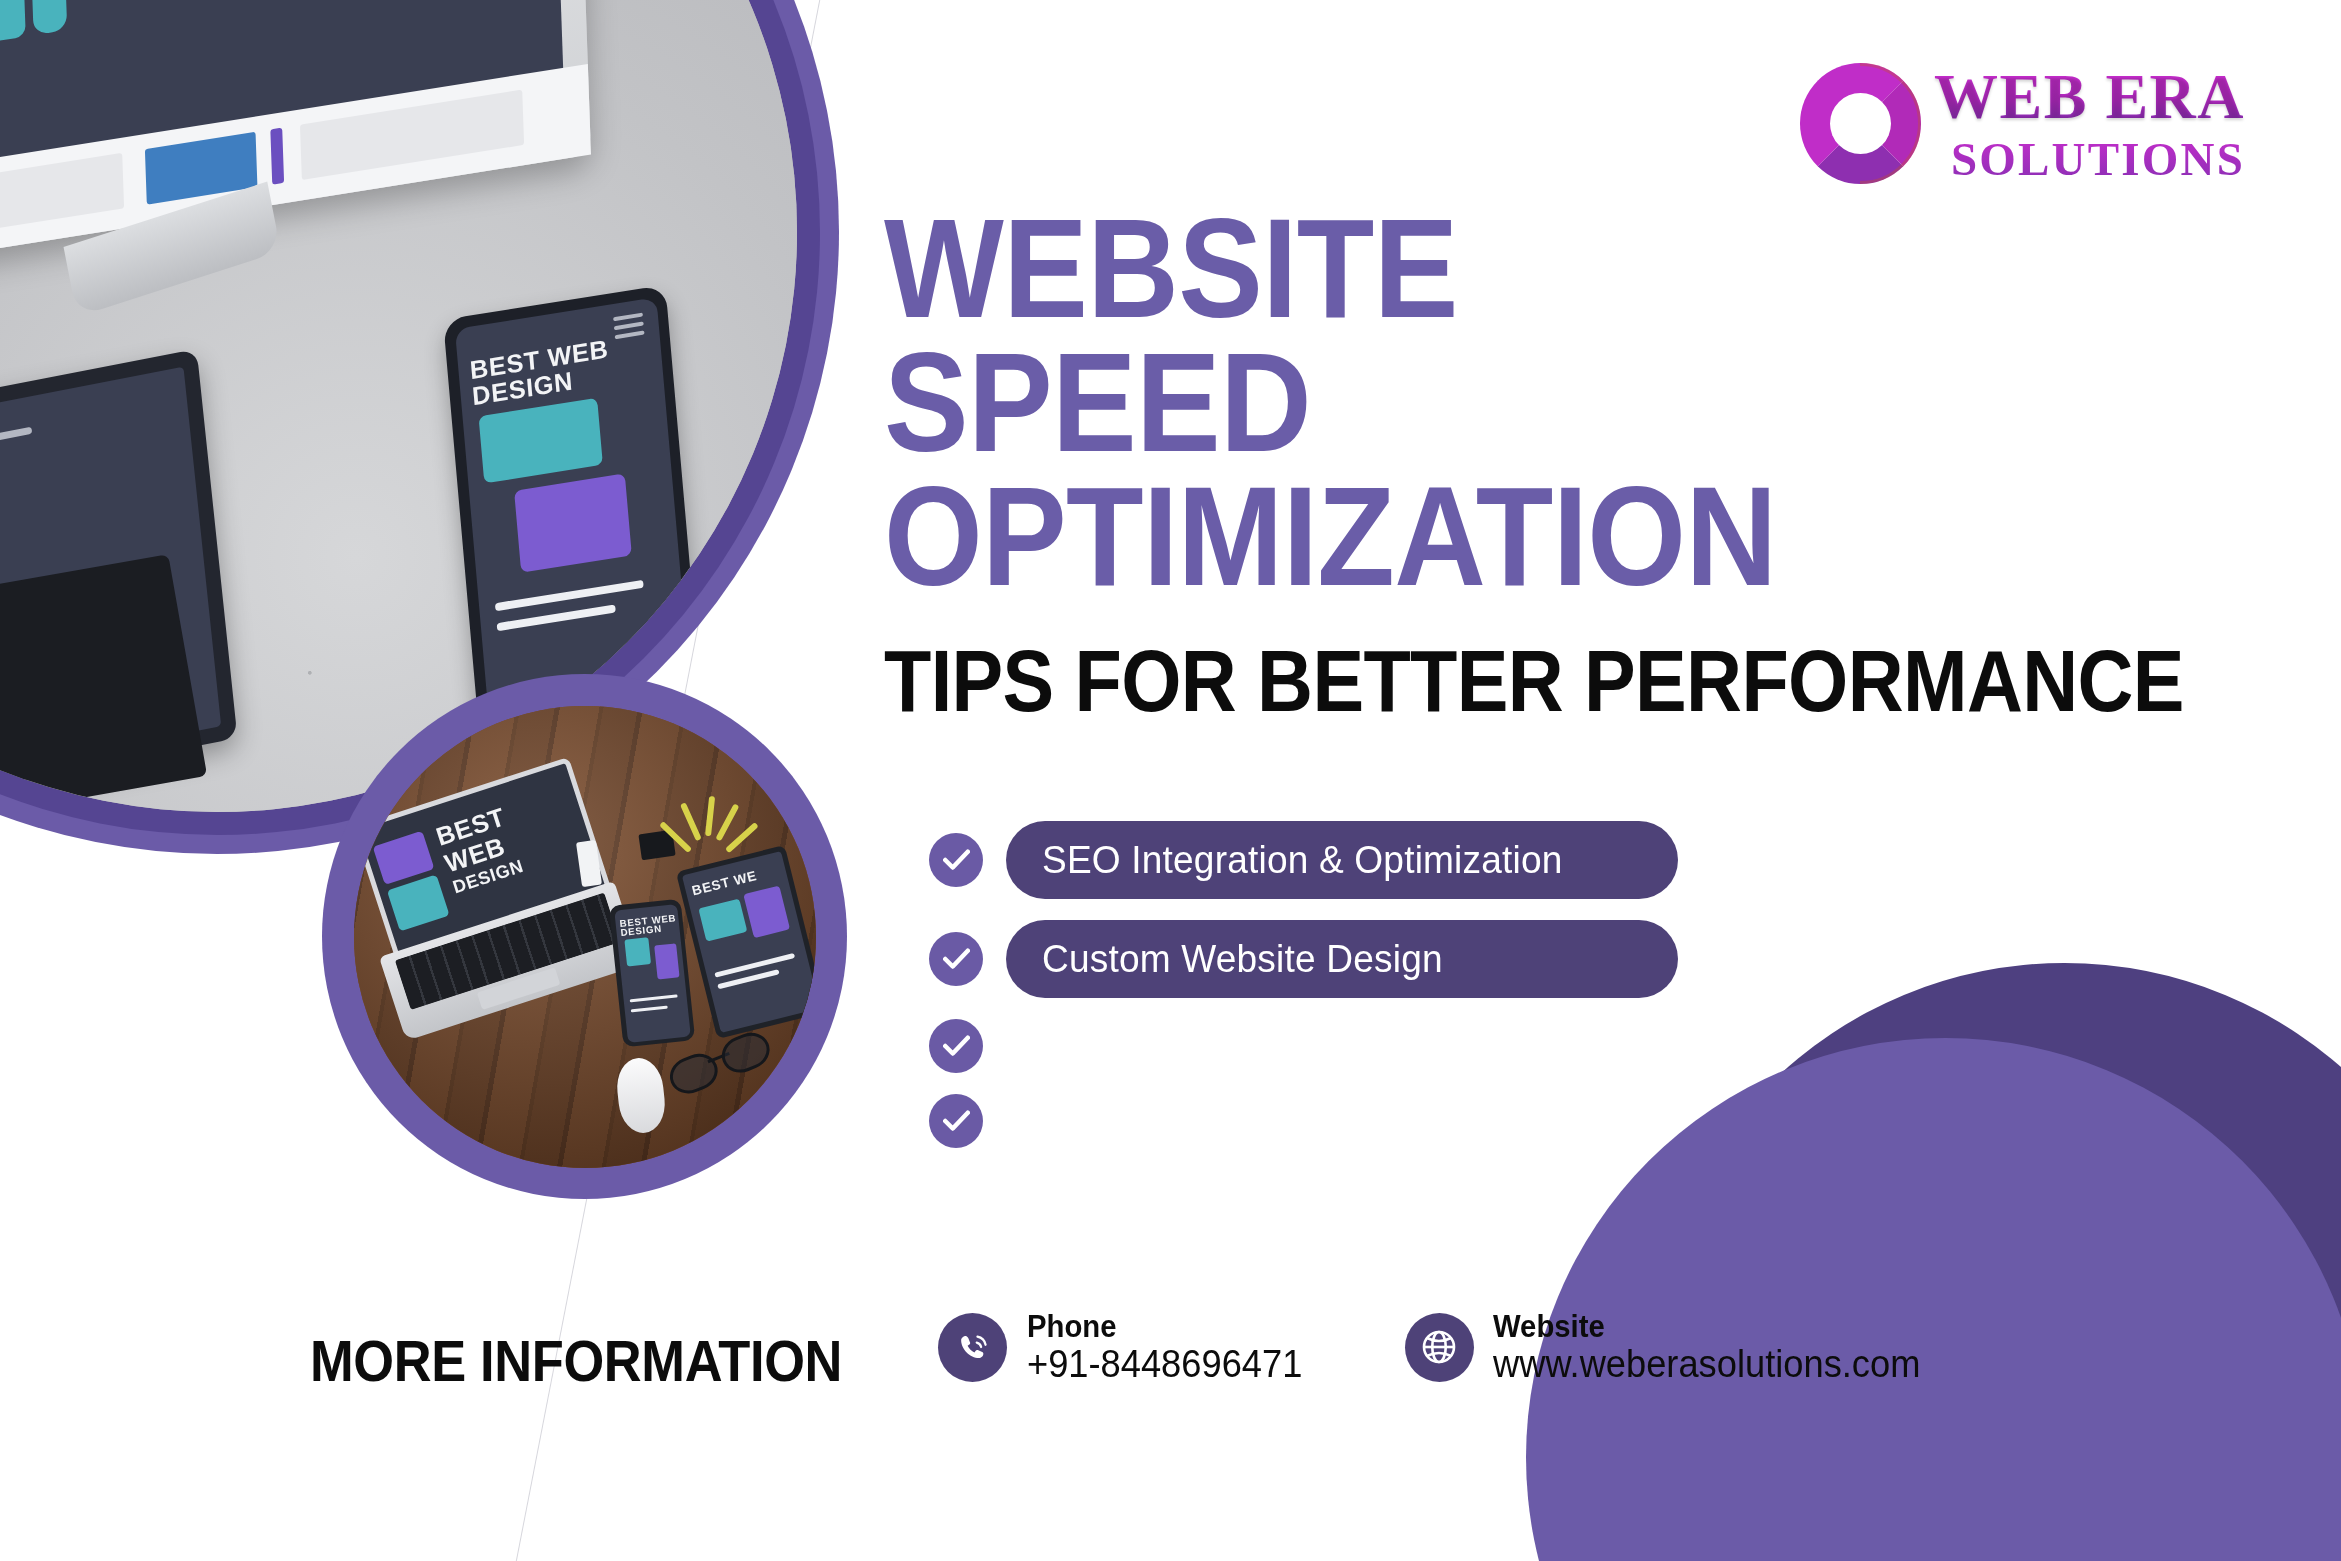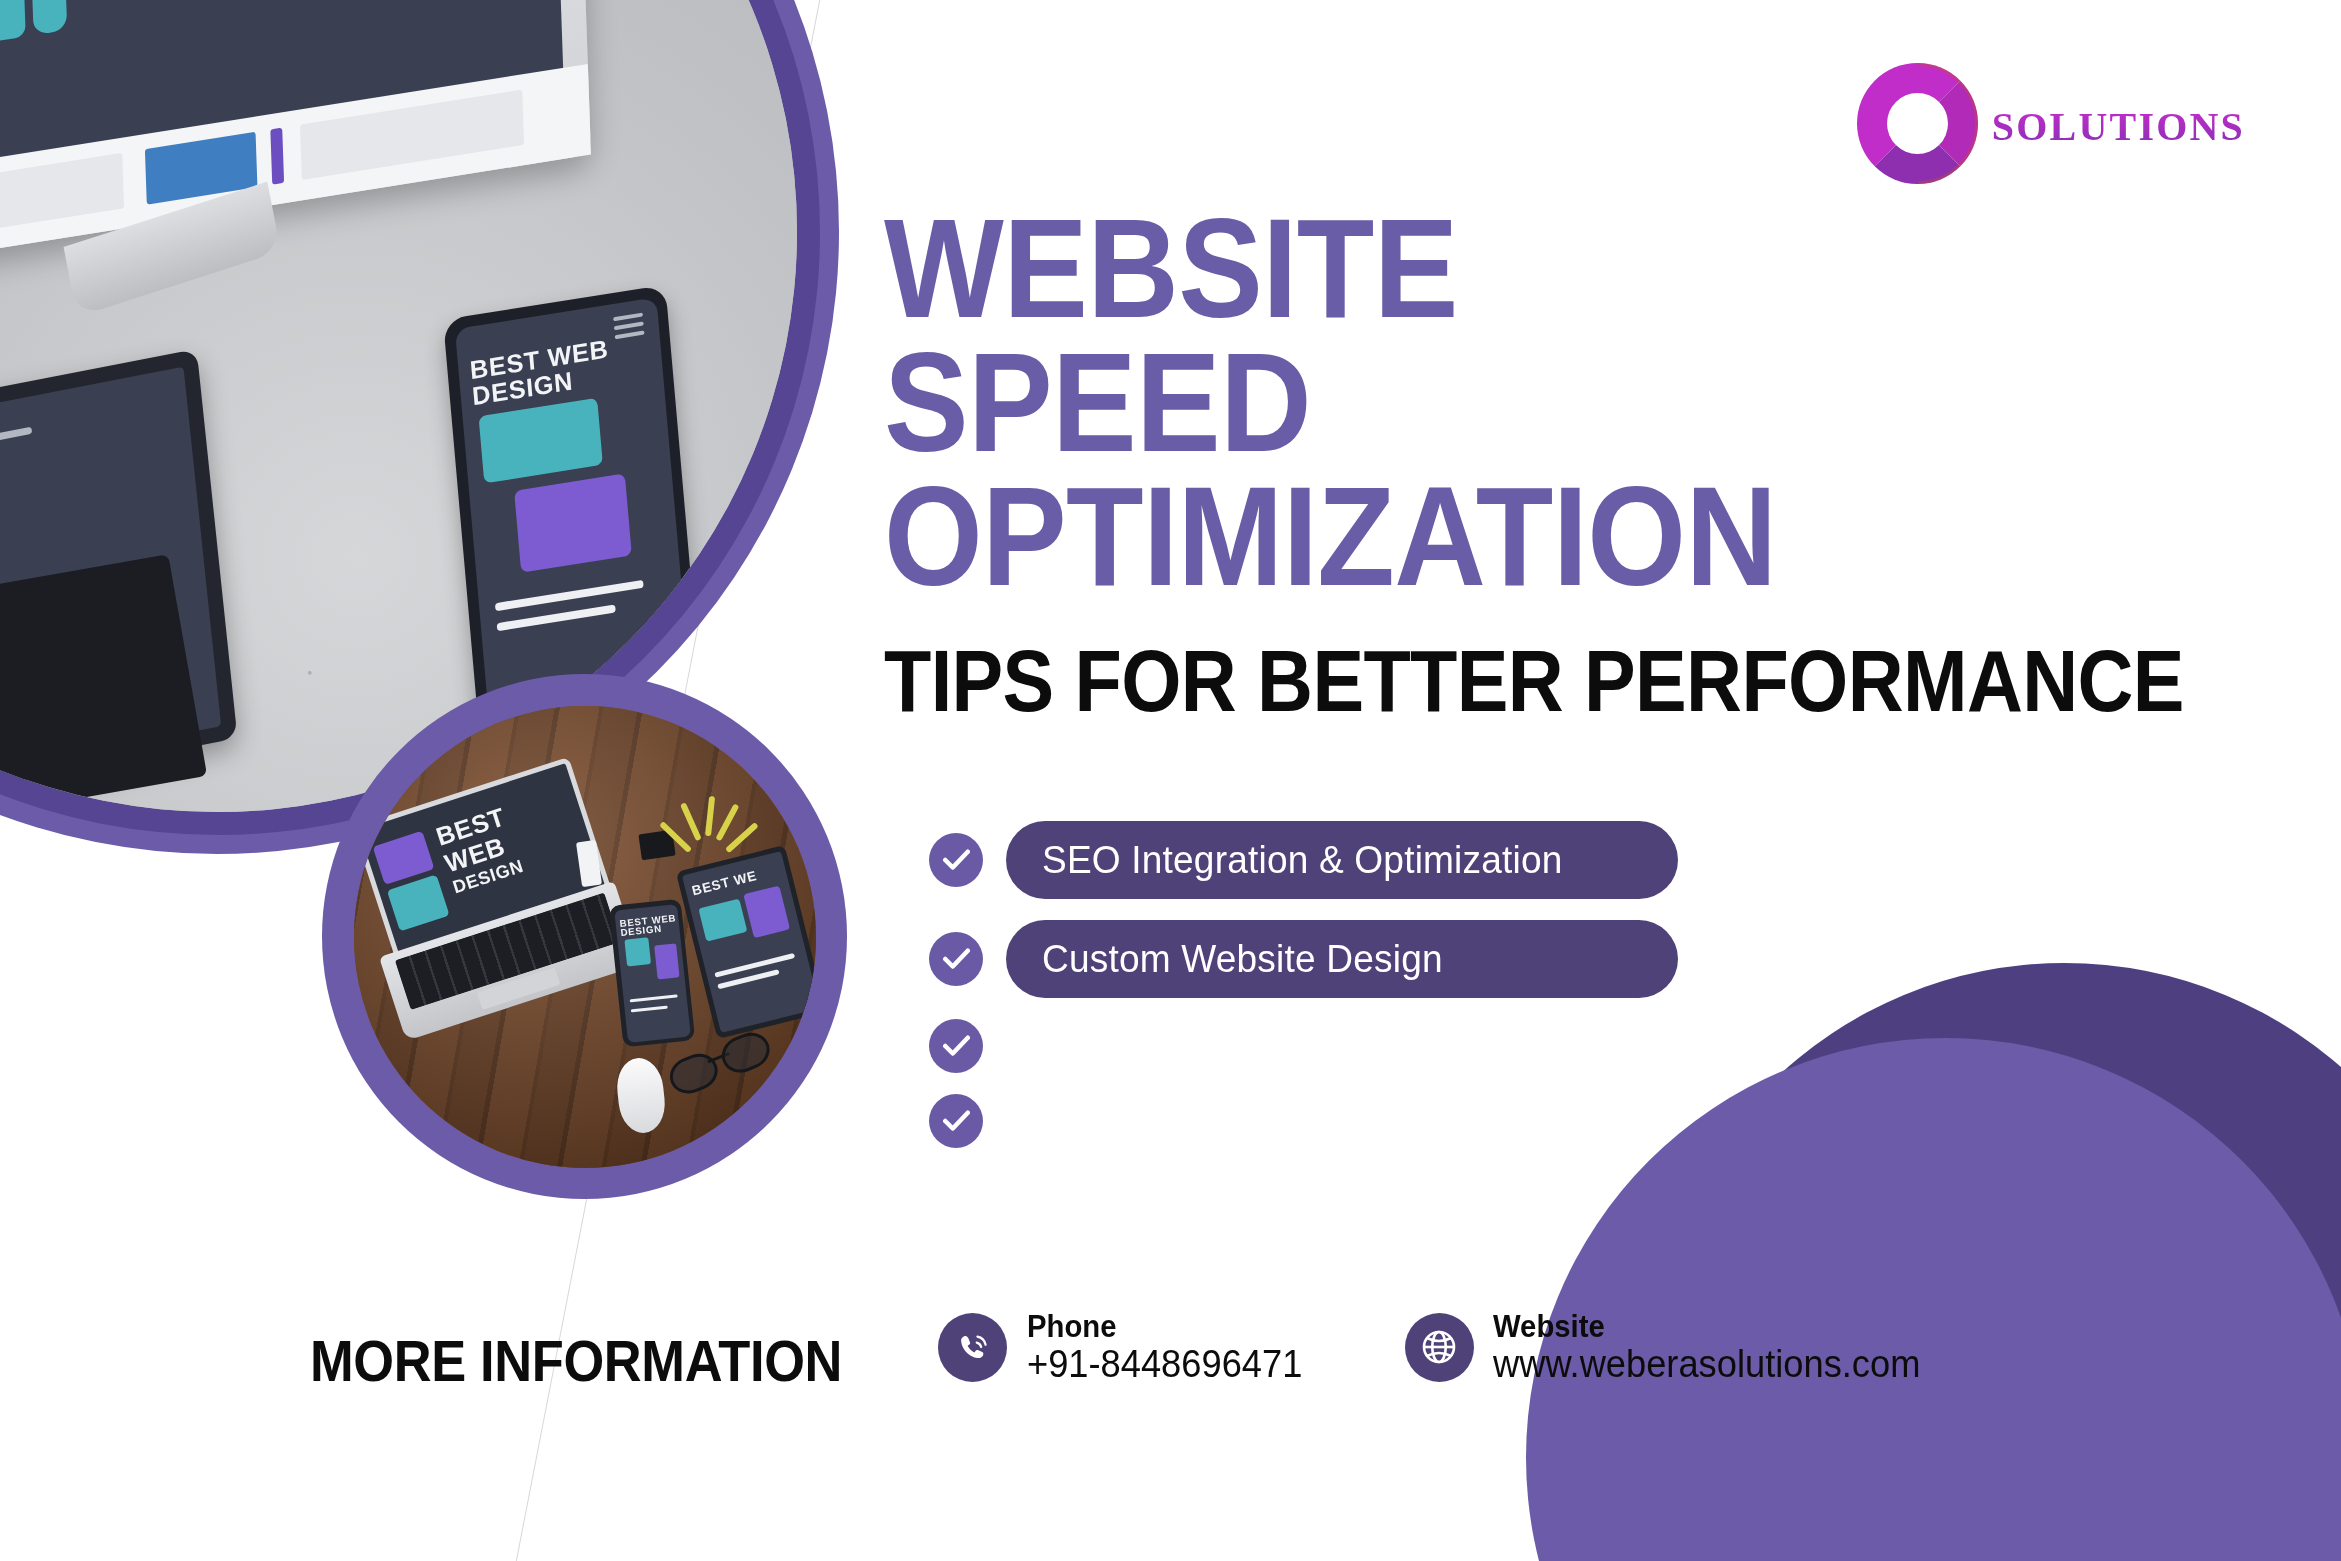--- a/index.html
+++ b/index.html
@@ -291,23 +291,23 @@
     letter-spacing: 1.5px;
     background: linear-gradient(180deg,#cf2ed2 0%, #b52bc4 55%, #7b2fae 100%);
     -webkit-background-clip: text;
     background-clip: text;
     color: transparent;
     text-shadow: 0 2.2px 3px rgba(0,0,0,.18);
   }
   .logo-sub {
     font-family: "Liberation Serif", serif;
     font-weight: bold;
-    font-size: 40px;
+    font-size: 47px;
     letter-spacing: 2.2px;
-    text-align: left;
+    text-align: right;
     margin-top: 7px;
     background: linear-gradient(180deg,#c42ecb 0%, #8a2fb4 100%);
     -webkit-background-clip: text;
     background-clip: text;
     color: transparent;
   }
 
   
   .content {
     position: absolute;
@@ -573,20 +573,21 @@
         <div class="leaf" style="left:49px;top:4.5px;transform:rotate(28deg)"></div>
         <div class="leaf" style="left:21px;top:15px;transform:rotate(-46deg)"></div>
         <div class="leaf" style="left:58px;top:15px;transform:rotate(48deg)"></div>
       </div>
     </div>
   </div>
 
   <div class="logo">
     <div class="logo-ring"></div>
     <div class="logo-text">
+      <div class="logo-main">WEB ERA</div>
       <div class="logo-sub">SOLUTIONS</div>
     </div>
   </div>
 
   <div class="content">
     <div class="headline">
       <span class="ln">WEBSITE</span>
       <span class="ln">SPEED</span>
       <span class="ln">OPTIMIZATION</span>
     </div>

